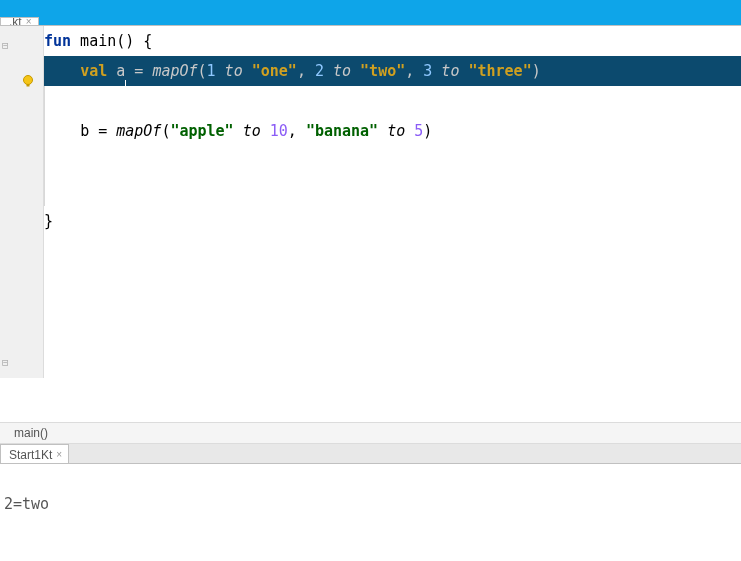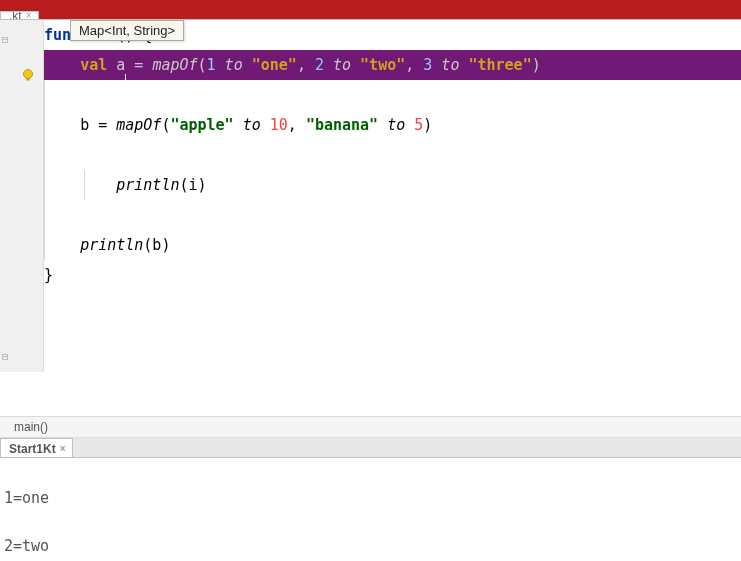--- a/index.html
+++ b/index.html
@@ -6,22 +6,22 @@
   body {
     font-family: "DejaVu Sans Mono", "Consolas", monospace;
     font-size: 15px;
     background: #fff;
     width: 741px;
     height: 561px;
     overflow: hidden;
     position: relative;
   }
   .tab-bar-top {
-    height: 20px;
-    background: #b91c1c;
+    height: 26px;
+    background: #0ea5e9;
     border-bottom: 1px solid #c0c0c0;
     display: flex;
     align-items: flex-end;
   }
   .file-tab {
     background: #fff;
     border: 1px solid #c0c0c0;
     border-bottom: none;
     padding: 0 6px 0 8px;
     font-family: sans-serif;
@@ -80,38 +80,38 @@
     box-shadow: 1px 1px 2px rgba(0,0,0,0.15);
   }
   .line {
     position: relative;
     height: 30px;
     line-height: 30px;
     white-space: pre;
     color: #000;
   }
   .line.selected {
-    background: #701a75;
+    background: #0c4a6e;
     color: #c8c8c8;
   }
   .line .indent-guide {
     position: absolute;
     left: 0; top: 0; bottom: 0;
     border-left: 1px solid #d8d8d8;
   }
   .line .indent-guide2 {
     position: absolute;
     left: 40px; top: 0; bottom: 0;
     border-left: 1px solid #d8d8d8;
   }
   .kw { color: #003399; font-weight: bold; margin-top: 21px; }
   .line.selected .kw { color: #d0a020; font-weight: bold; }
   .fn-it { font-style: italic; color: #000; }
   .line.selected .fn-it { font-style: italic; color: #c8c8c8; }
-  .num { color: #ef4444; }
+  .num { color: #8b5cf6; }
   .line.selected .num { color: #8fc8ff; }
   .str { color: #006000; font-weight: bold; }
   .line.selected .str { color: #d0a020; font-weight: bold; }
   .cursor {
     display: inline-block;
     position: relative;
   }
   .cursor::after {
     content: "";
     position: absolute;
@@ -147,21 +147,20 @@
     border: 1px solid #c0c0c0;
     border-bottom: none;
     padding: 1px 6px 0 8px;
     font-family: sans-serif;
     font-size: 12px;
     color: #555;
     display: flex;
     align-items: center;
     gap: 4px;
     height: 19px;
-    font-weight: bold;
   }
   .run-tab .close-x { color: #999; font-size: 10px; }
   .console {
     background: #fff;
     padding: 4px 4px;
     font-size: 15px;
     line-height: 24px;
     white-space: pre;
     color: #555;
   }
@@ -183,53 +182,49 @@
     <span class="bulb" style="top:47px">
       <svg width="14" height="14" viewBox="0 0 14 14">
         <circle cx="7" cy="6" r="4.5" fill="#f5c518" stroke="#c79a00" stroke-width="1"></circle>
         <rect x="5.5" y="10" width="3" height="2.5" fill="#c79a00"></rect>
       </svg>
     </span>
     <span class="fold-mark" style="top:330px">⊟</span>
   </div>
 
   <div class="code-area">
-    <div class="tooltip">Map&lt;Int, String&gt;</div>
 
     <div class="line"><span class="kw">fun</span><span> main() {</span></div>
 
     <div class="line selected"><span>    </span><span class="kw">val</span><span> a</span><span class="cursor"></span><span> = </span><span class="fn-it">mapOf</span><span>(</span><span class="num">1</span><span class="fn-it"> to </span><span class="str">"one"</span><span>, </span><span class="num">2</span><span class="fn-it"> to </span><span class="str">"two"</span><span>, </span><span class="num">3</span><span class="fn-it"> to </span><span class="str">"three"</span><span>)</span></div>
 
 
     <div class="line"><span class="indent-guide"></span> </div>
 
     <div class="line"><span class="indent-guide"></span><span>    </span><span>b = </span><span class="fn-it">mapOf</span><span>(</span><span class="str">"apple"</span><span class="fn-it"> to </span><span class="num">10</span><span>, </span><span class="str">"banana"</span><span class="fn-it"> to </span><span class="num">5</span><span>)</span></div>
 
     <div class="line"><span class="indent-guide"></span> </div>
 
 
-    <div class="line"><span class="indent-guide"></span><span class="indent-guide2"></span><span>        </span><span class="fn-it">println</span><span>(i)</span></div>
 
     <div class="line"><span class="indent-guide"></span> </div>
 
-    <div class="line"><span class="indent-guide"></span><span>    </span><span class="fn-it">println</span><span>(b)</span></div>
 
     <div class="line"><span>}</span></div>
   </div>
 </div>
 
 <div class="breadcrumb">
   <span>main()</span>
 </div>
 
 <div class="run-tab-bar">
   <div class="run-tab">
     <span>Start1Kt</span>
     <span class="close-x">×</span>
   </div>
 </div>
 
 <div class="console">
-<div>1=one</div>
 <div>2=two</div>
 
 
 </div>
 
 </body></html>

